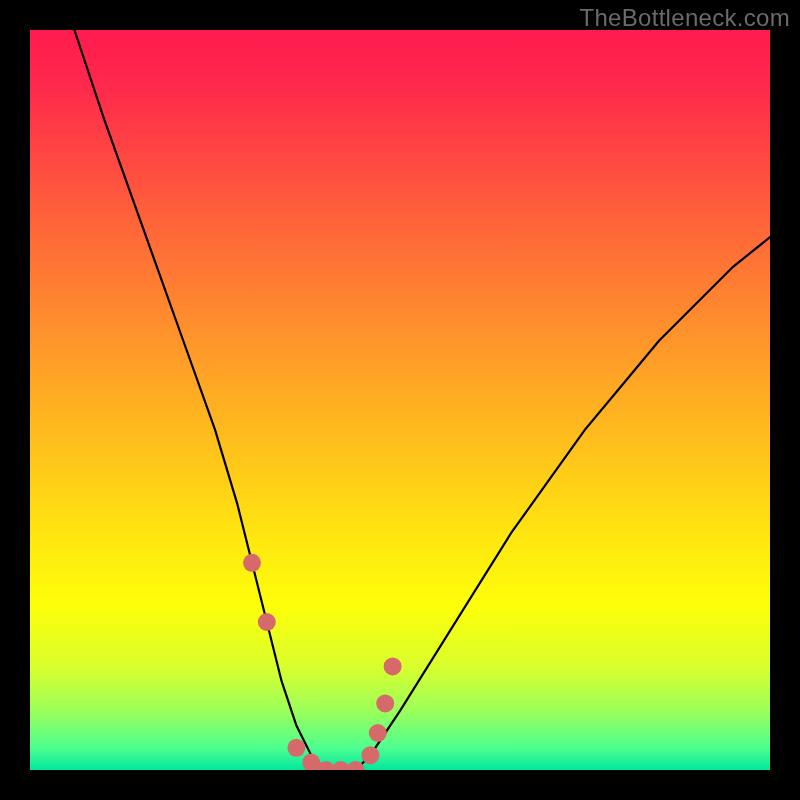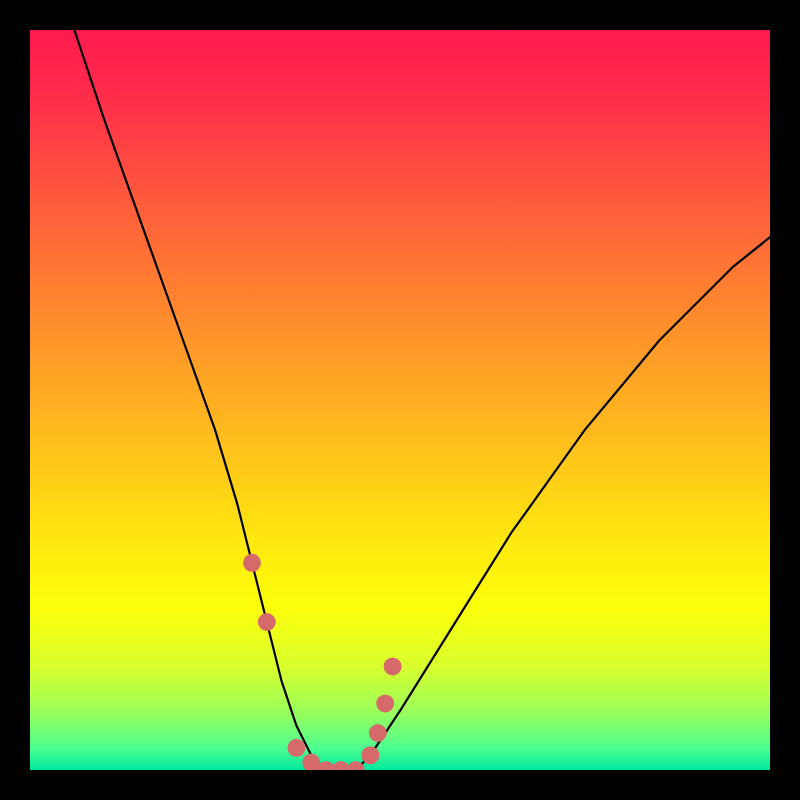--- a/index.html
+++ b/index.html
@@ -65,13 +65,14 @@
           <circle cx="296.0" cy="740.0" r="9" fill="#d66a6a"></circle>
           <circle cx="310.8" cy="740.0" r="9" fill="#d66a6a"></circle>
           <circle cx="325.6" cy="740.0" r="9" fill="#d66a6a"></circle>
           <circle cx="340.4" cy="725.2" r="9" fill="#d66a6a"></circle>
           <circle cx="347.8" cy="703.0" r="9" fill="#d66a6a"></circle>
           <circle cx="355.2" cy="673.4" r="9" fill="#d66a6a"></circle>
           <circle cx="362.6" cy="636.4" r="9" fill="#d66a6a"></circle>
         </g>
     </svg>
   </div>
+  <div class="watermark">TheBottleneck.com</div>
 </div>
 
 </body></html>

